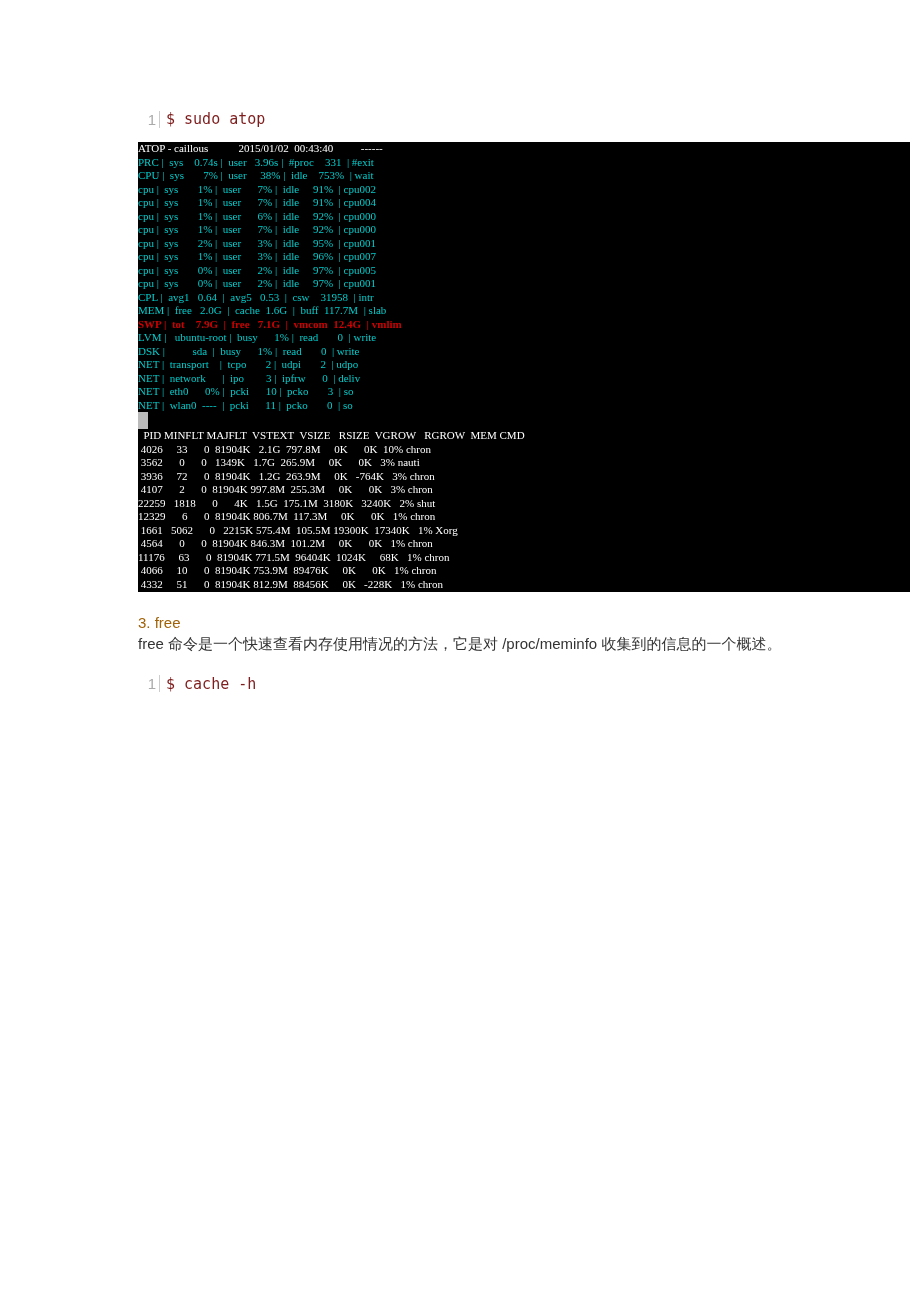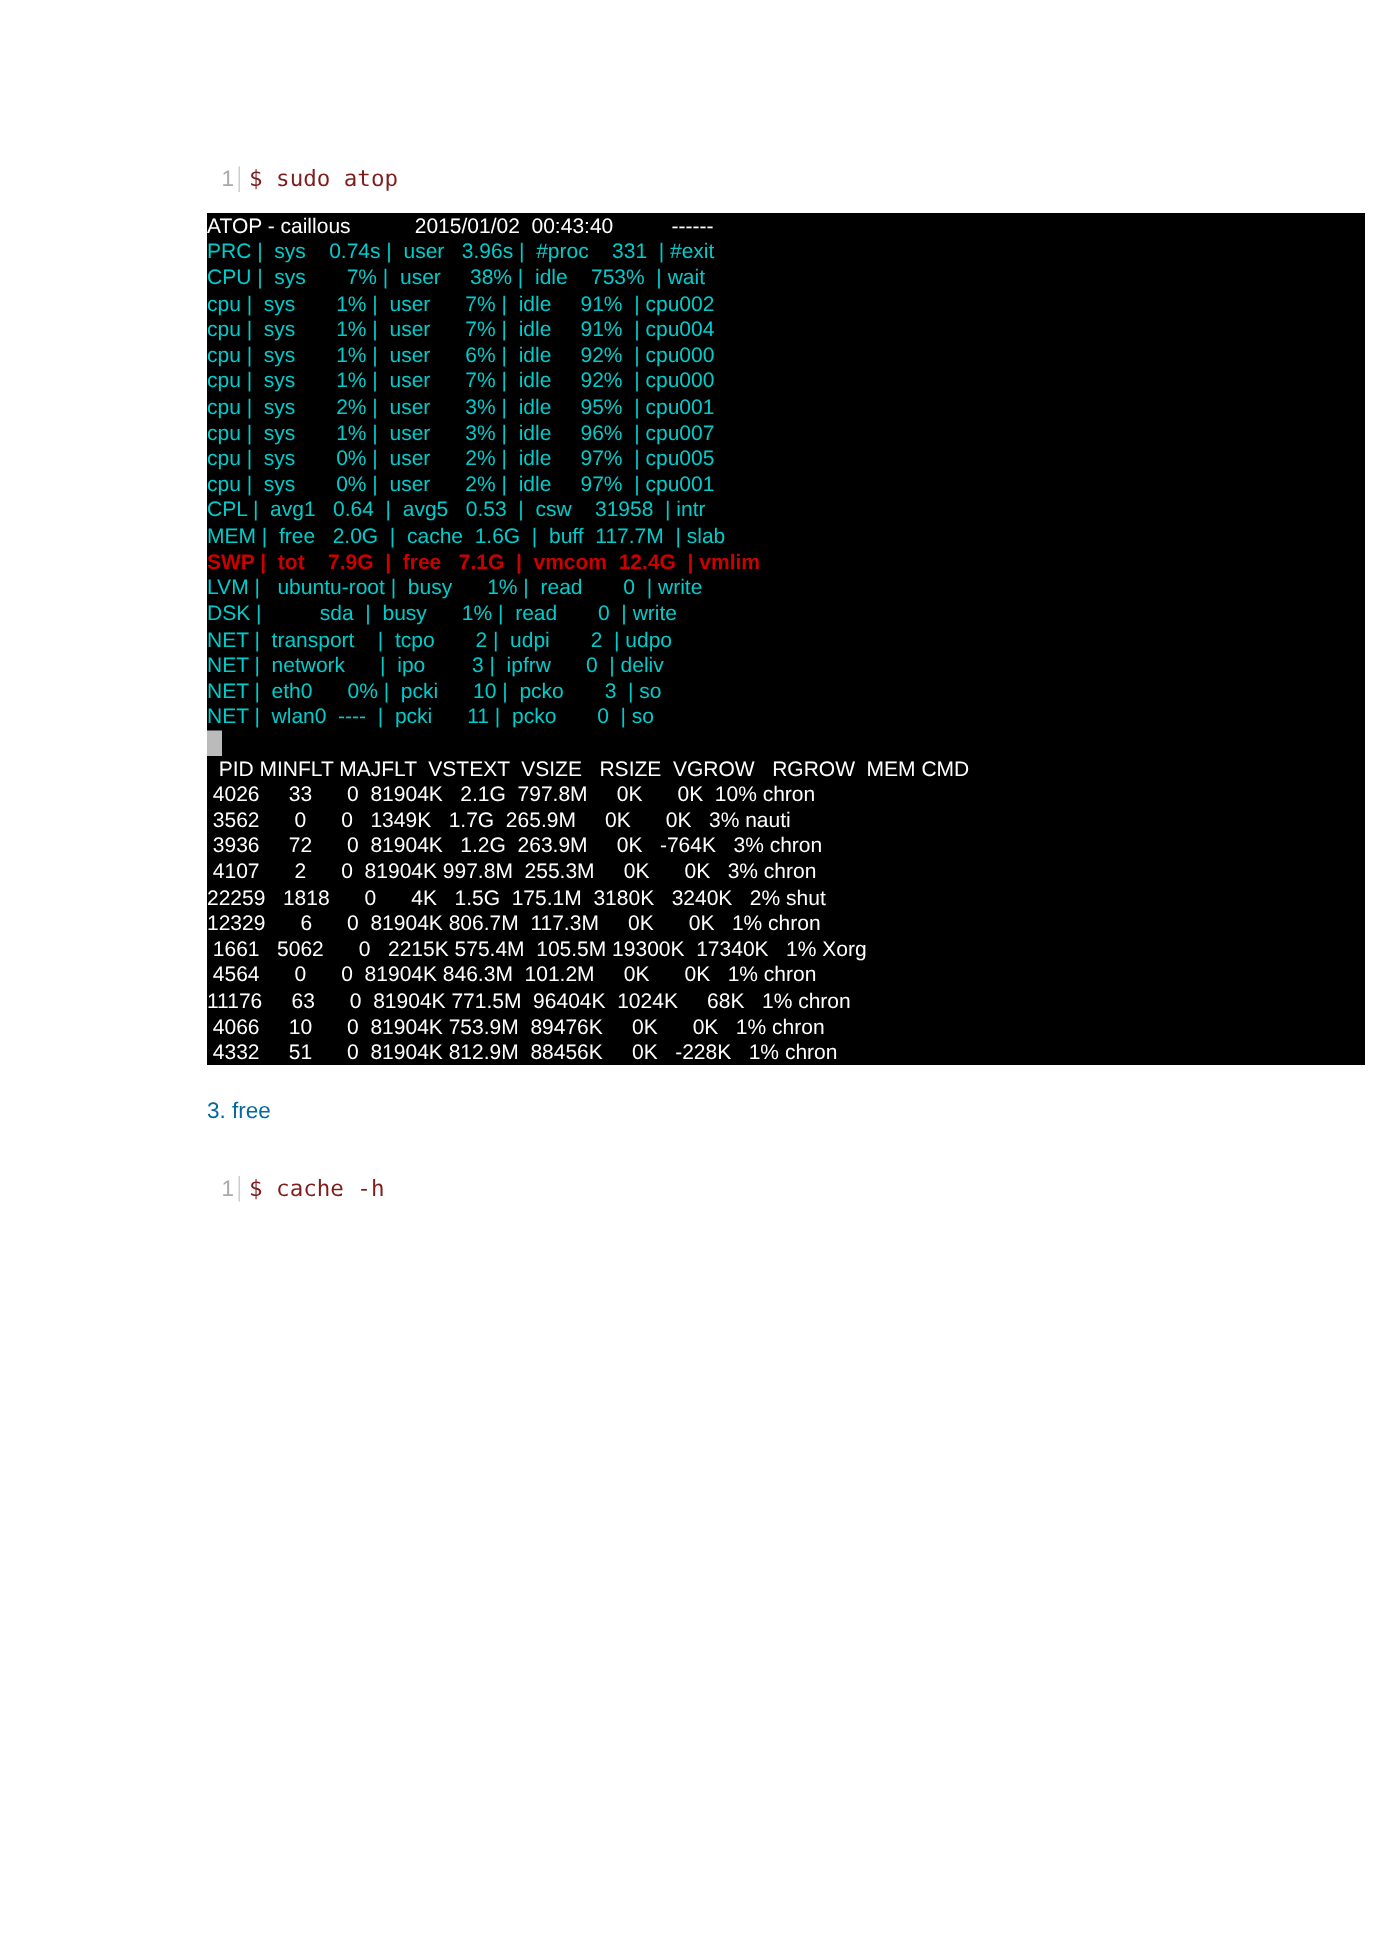--- a/index.html
+++ b/index.html
@@ -36,22 +36,22 @@
     border-right: 1px solid #ccc;
     padding-right: 3px;
   }
   .code-text {
     color: #7f1d1d;
     padding-left: 6px;
   }
   .terminal {
     background: #000;
     color: #fff;
-    font-family: Liberation Sans, sans-serif;
-    font-size: 14px;
+    font-family: Liberation Serif, serif;
+    font-size: 11px;
     line-height: 1.23;
     white-space: pre;
     overflow: hidden;
     margin-top: 6px;
     margin-bottom: 15px;
     padding: 0;
   }
   .term-header {
     color: #fff;
   }
@@ -65,22 +65,22 @@
   .cursor {
     background: #bbb;
     display: inline-block;
     width: 10px;
     height: 17px;
     vertical-align: bottom;
   }
   h3.sec {
     font-size: 15px;
     font-weight: normal;
-    color: #0369a1;
-    margin: 22px 0 34px 0;
+    color: #a16207;
+    margin: 22px 0 0 0;
   }
   p.body-text {
     font-size: 15px;
     line-height: 1.75;
     color: #333;
     margin: 0 0 18px 0;
     word-break: break-all;
   }
 </style>
 </head>
@@ -123,20 +123,21 @@
 <span>22259   1818      0      4K   1.5G  175.1M  3180K   3240K   2% shut</span>
 <span>12329      6      0  81904K 806.7M  117.3M     0K      0K   1% chron</span>
 <span> 1661   5062      0   2215K 575.4M  105.5M 19300K  17340K   1% Xorg</span>
 <span> 4564      0      0  81904K 846.3M  101.2M     0K      0K   1% chron</span>
 <span>11176     63      0  81904K 771.5M  96404K  1024K     68K   1% chron</span>
 <span> 4066     10      0  81904K 753.9M  89476K     0K      0K   1% chron</span>
 <span> 4332     51      0  81904K 812.9M  88456K     0K   -228K   1% chron</span></div>
 
     <h3 class="sec">3. free</h3>
 
+    <p class="body-text">free 命令是一个快速查看内存使用情况的方法，它是对  /proc/meminfo  收集到的信息的一个概述。</p>
 
     <div class="code-line">
       <span class="lineno">1</span>
       <span class="code-text">$ cache -h</span>
     </div>
 
   </div>
 </div>
 
 </body></html>

